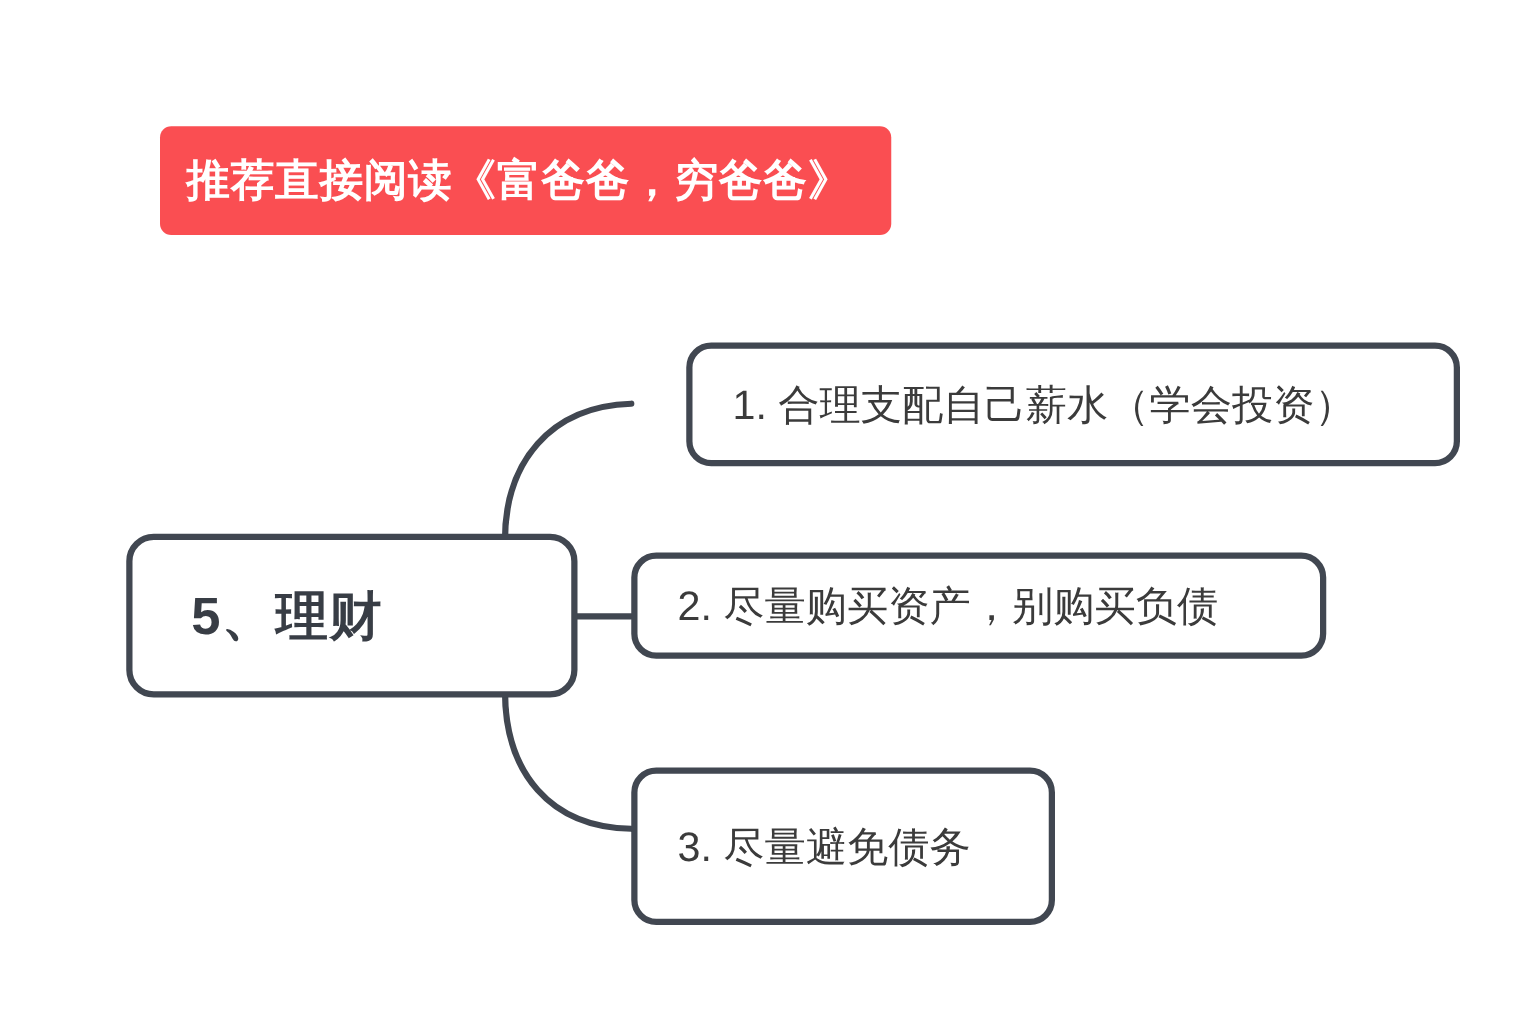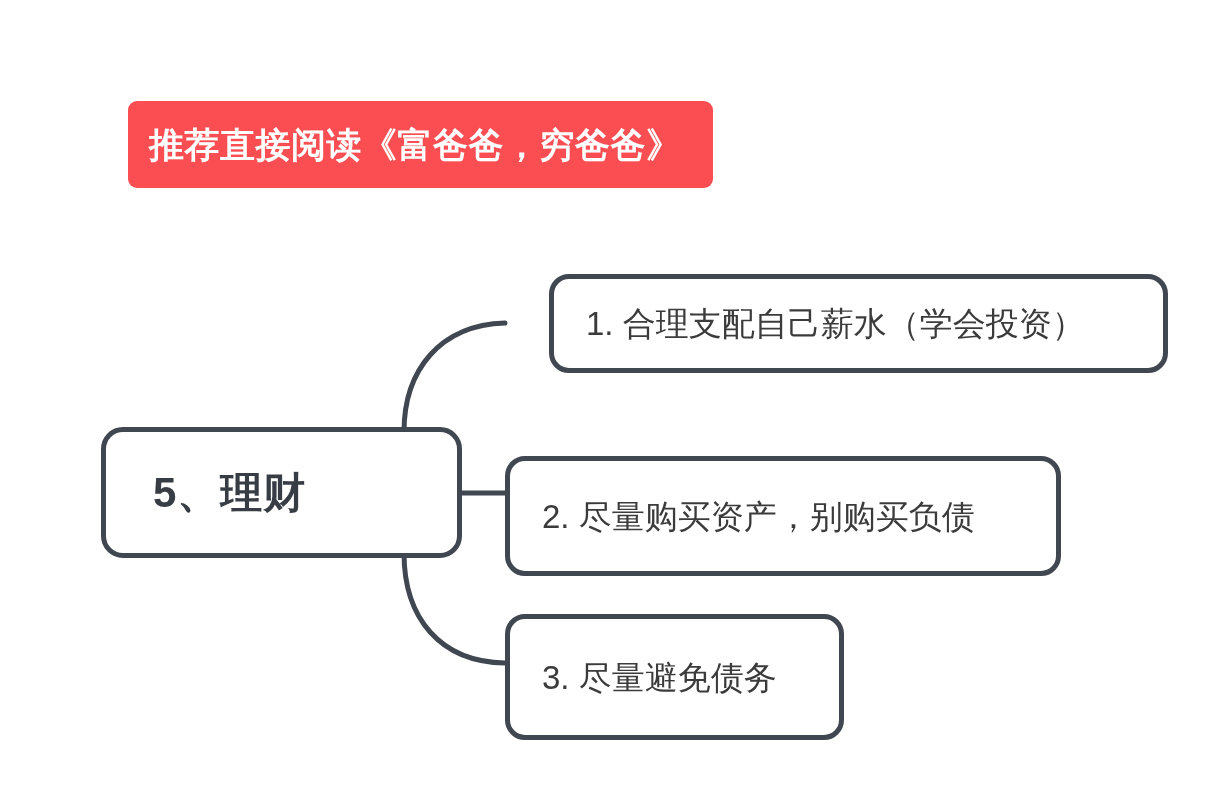--- a/index.html
+++ b/index.html
@@ -101,23 +101,23 @@
   }
   .node-b1 {
     left: 505px;
     top: 274px;
     width: 619px;
     height: 99px;
     margin-left: 44px;
   }
   .node-b2 {
     left: 505px;
-    top: 456px;
+    top: 442px;
     width: 556px;
-    height: 120px;
+    height: 85px;
   }
   .node-b3 {
     left: 505px;
     top: 614px;
     width: 339px;
     height: 126px;
   }
 
   
   .watermark {

